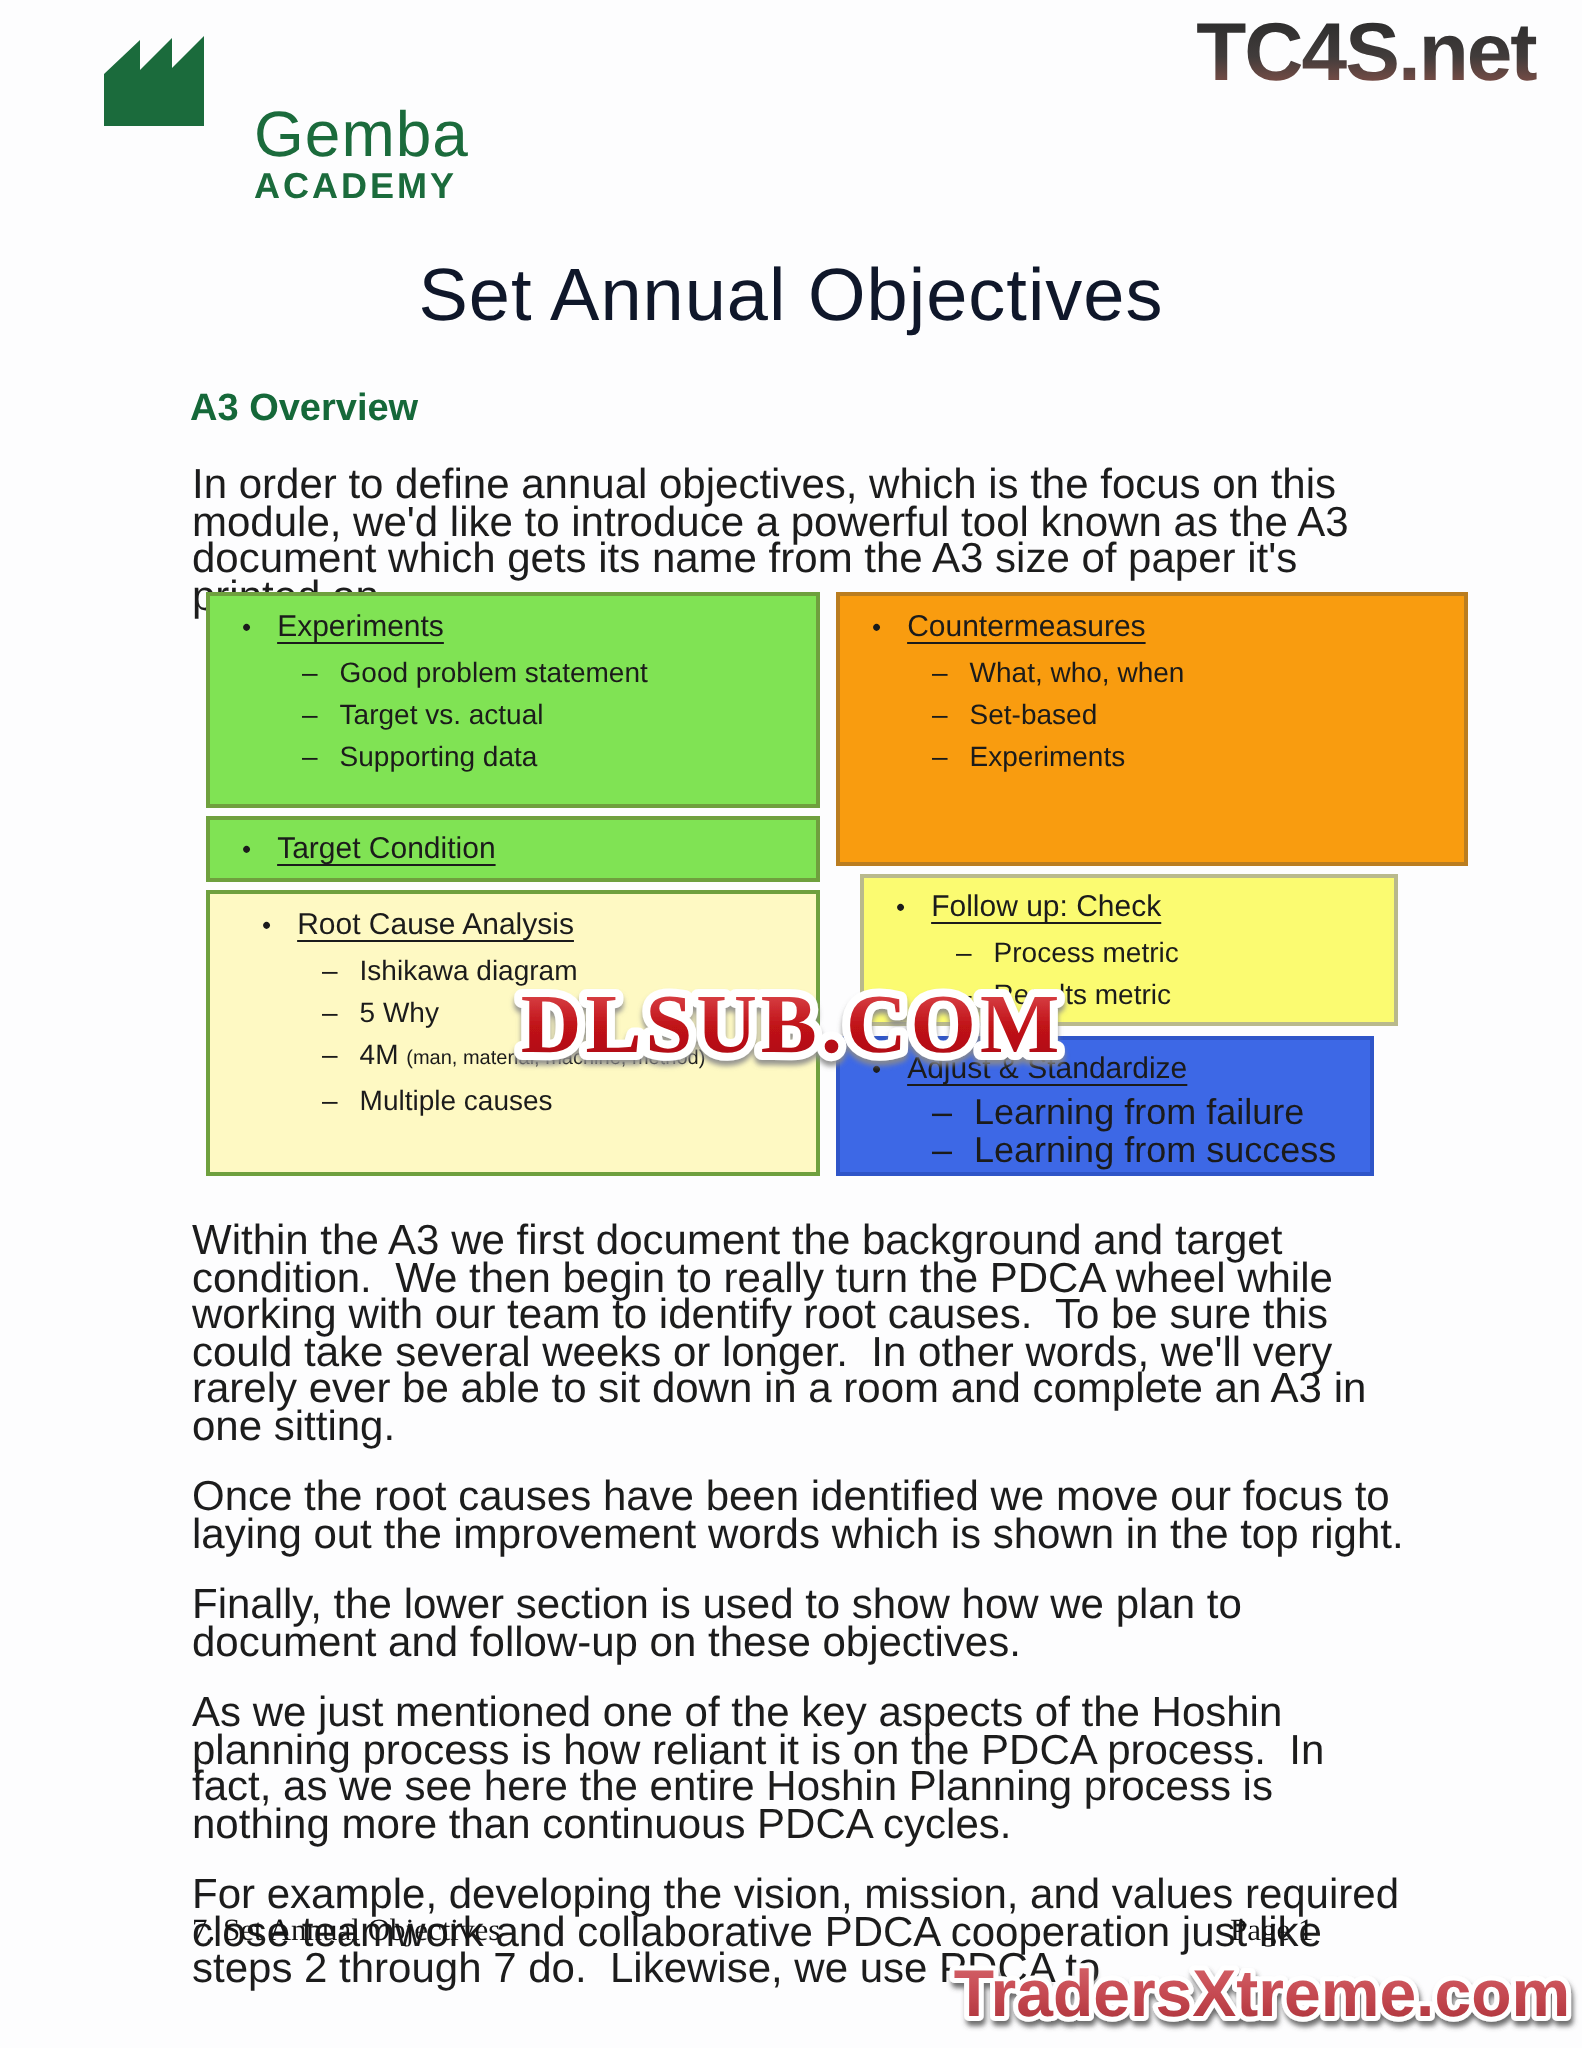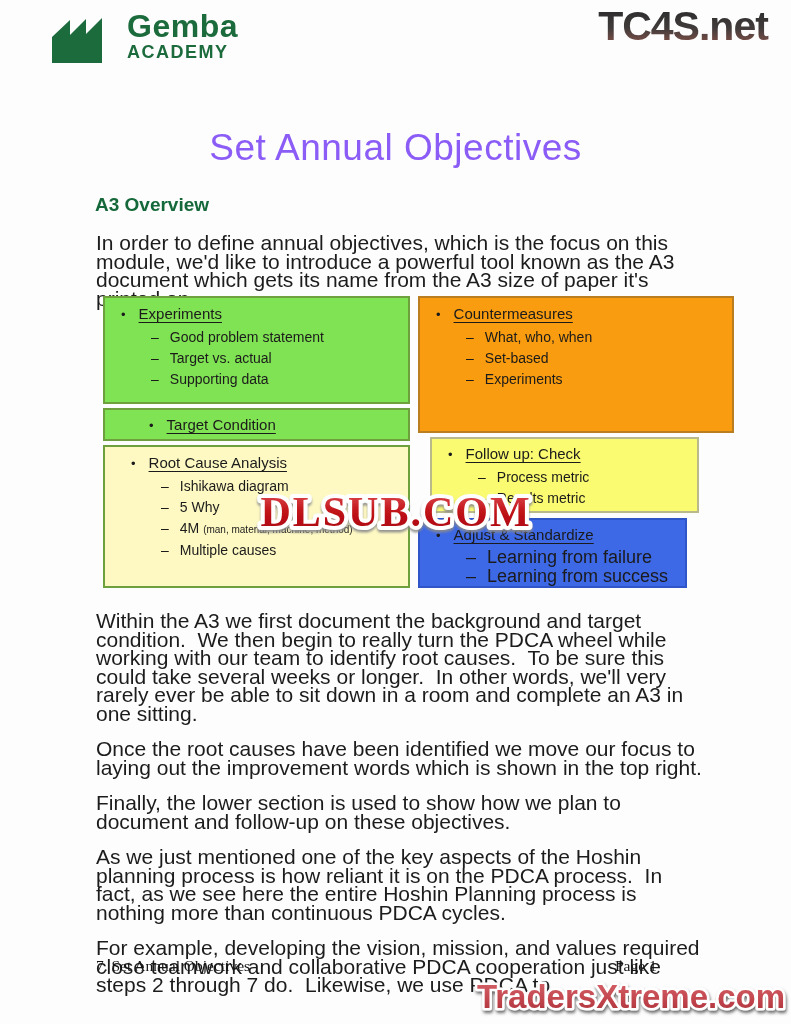--- a/index.html
+++ b/index.html
@@ -2,41 +2,41 @@
 <html><head>
 <meta charset="utf-8">
 <style>
   html,body{margin:0;padding:0;background:#ffffff;}
   .page{position:relative;width:791px;height:1024px;background:#fdfdfe;
         font-family:"Liberation Sans",sans-serif;color:#1c1c1c;overflow:hidden;}
 
   
   .logo{position:absolute;left:48px;top:10px;display:flex;align-items:flex-start;}
   .logo-text{margin-left:9px;}
-  .logo-name{font-size:32px;font-weight:bold;line-height:32px;letter-spacing:0.5px;}
+  .logo-name{font-size:32px;font-weight:normal;line-height:32px;letter-spacing:0.5px;margin-top:41px;}
   .logo-sub{font-size:18px;font-weight:bold;letter-spacing:1.5px;line-height:21px;}
 
   
   .wm-tc4s{position:absolute;top:0;right:2px;}
   .wm-dlsub{position:absolute;left:248px;top:482px;z-index:6;}
   .wm-traders{position:absolute;right:0;top:974px;z-index:6;}
 
   
   .doc-title{position:absolute;top:127px;left:0;width:100%;text-align:center;
-             font-size:37px;font-weight:normal;color:#8b5cf6;letter-spacing:0.5px;}
+             font-size:37px;font-weight:normal;color:#0f172a;letter-spacing:0.5px;}
   .section-heading{position:absolute;left:95px;top:194px;font-size:19px;font-weight:bold;}
   .intro{position:absolute;left:96px;top:234px;width:608px;}
   .body-copy{position:absolute;left:96px;top:612px;width:608px;}
   p.doc-p{margin:0;font-size:21px;line-height:18.5px;white-space:pre-wrap;}
   .body-copy p.doc-p + p.doc-p{margin-top:17px;}
 
   
   .box{position:absolute;border:2px solid;box-sizing:border-box;}
   .b1{left:103px;top:296px;width:307px;height:108px;}
-  .b2{left:103px;top:408px;width:307px;height:33px;padding-left:28px;}
+  .b2{left:103px;top:408px;width:307px;height:33px;}
   .b3{left:103px;top:445px;width:307px;height:143px;}
   .b4{left:418px;top:296px;width:316px;height:137px;}
   .b5{left:430px;top:437px;width:269px;height:76px;}
   .b6{left:418px;top:518px;width:269px;height:70px;}
   .box-title{padding:6px 6px 0 16px;font-size:15px;line-height:20px;color:#1b1b1b;}
   .b2 .box-title,.b5 .box-title,.b6 .box-title{padding-top:5px;}
   .box-title::before{content:"\2022";margin-right:13px;font-size:13px;}
   .box-title span{text-decoration:underline;text-underline-offset:3px;}
   .box ul{list-style:none;margin:2px 0 0 0;padding:0;}
   .box li{padding-left:46px;font-size:14px;line-height:21px;color:#1b1b1b;}

